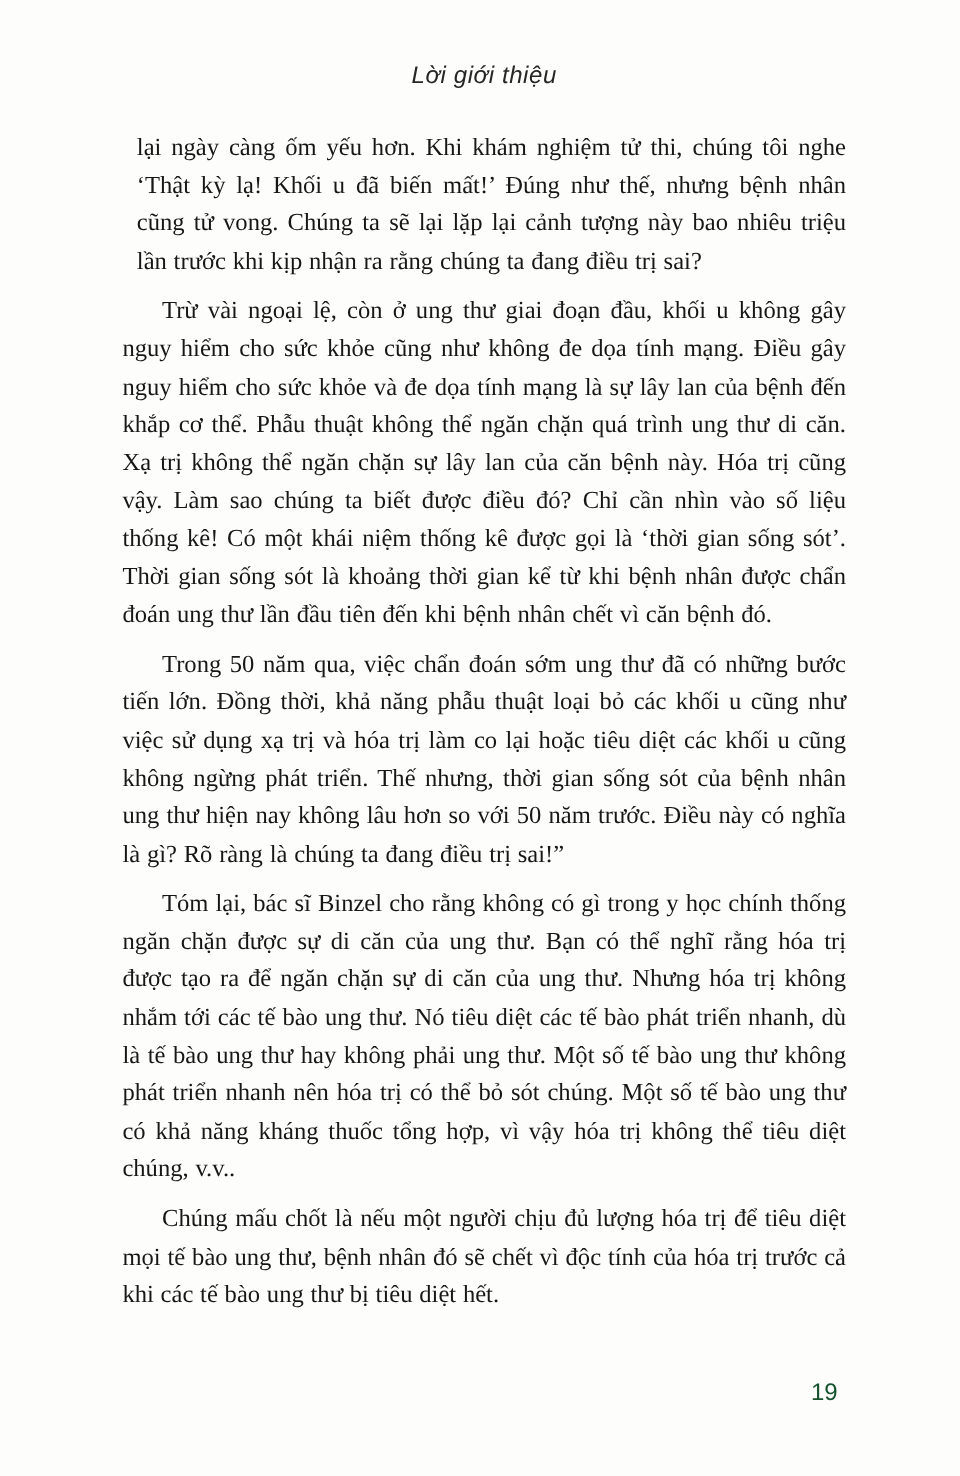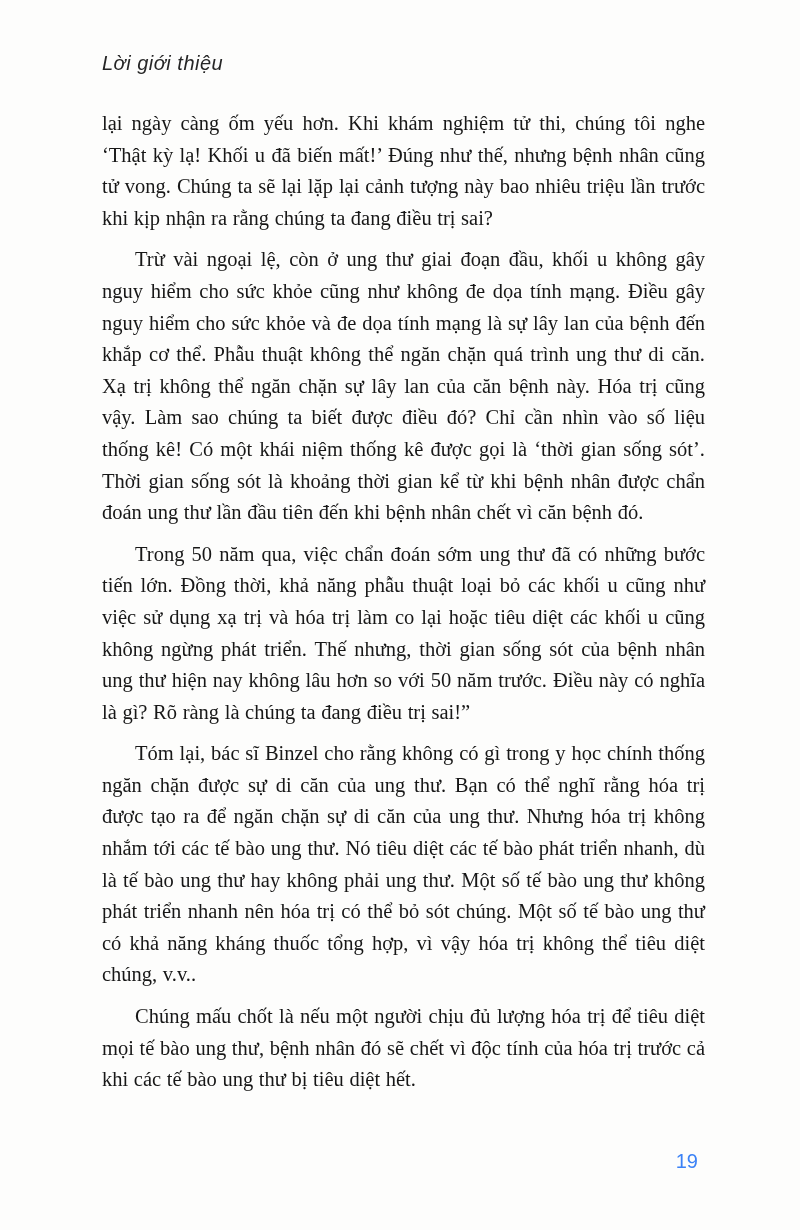--- a/index.html
+++ b/index.html
@@ -14,21 +14,21 @@
     background: #fdfdfc;
     overflow: hidden;
     font-family: "Liberation Serif", serif;
     color: #171717;
   }
   .running-header {
     position: absolute;
     top: 52px;
     left: 102px;
     width: 603px;
-    text-align: left;
+    text-align: center;
     font-family: "Liberation Sans", sans-serif;
     font-style: italic;
     font-size: 20px;
     letter-spacing: 0.5px;
     color: #262626;
   }
   .body-text {
     position: absolute;
     top: 108px;
     left: 102px;
@@ -37,30 +37,31 @@
   .body-text p.para {
     margin: 0 0 10px 0;
     font-size: 20.5px;
     line-height: 31.6px;
     text-align: justify;
     text-indent: 33px;
     word-spacing: 0.5px;
   }
   .body-text p.para.continuation {
     text-indent: 0;
+    margin-left: 12px;
   }
   .page-number {
     position: absolute;
     top: 1150px;
     left: 102px;
     width: 596px;
     text-align: right;
     font-family: "Liberation Sans", sans-serif;
     font-size: 20px;
-    color: #3b82f6;
+    color: #14532d;
   }
 </style>
 </head>
 <body>
 
 <div class="page">
 
   <div class="running-header">Lời giới thiệu</div>
 
   <div class="body-text">

